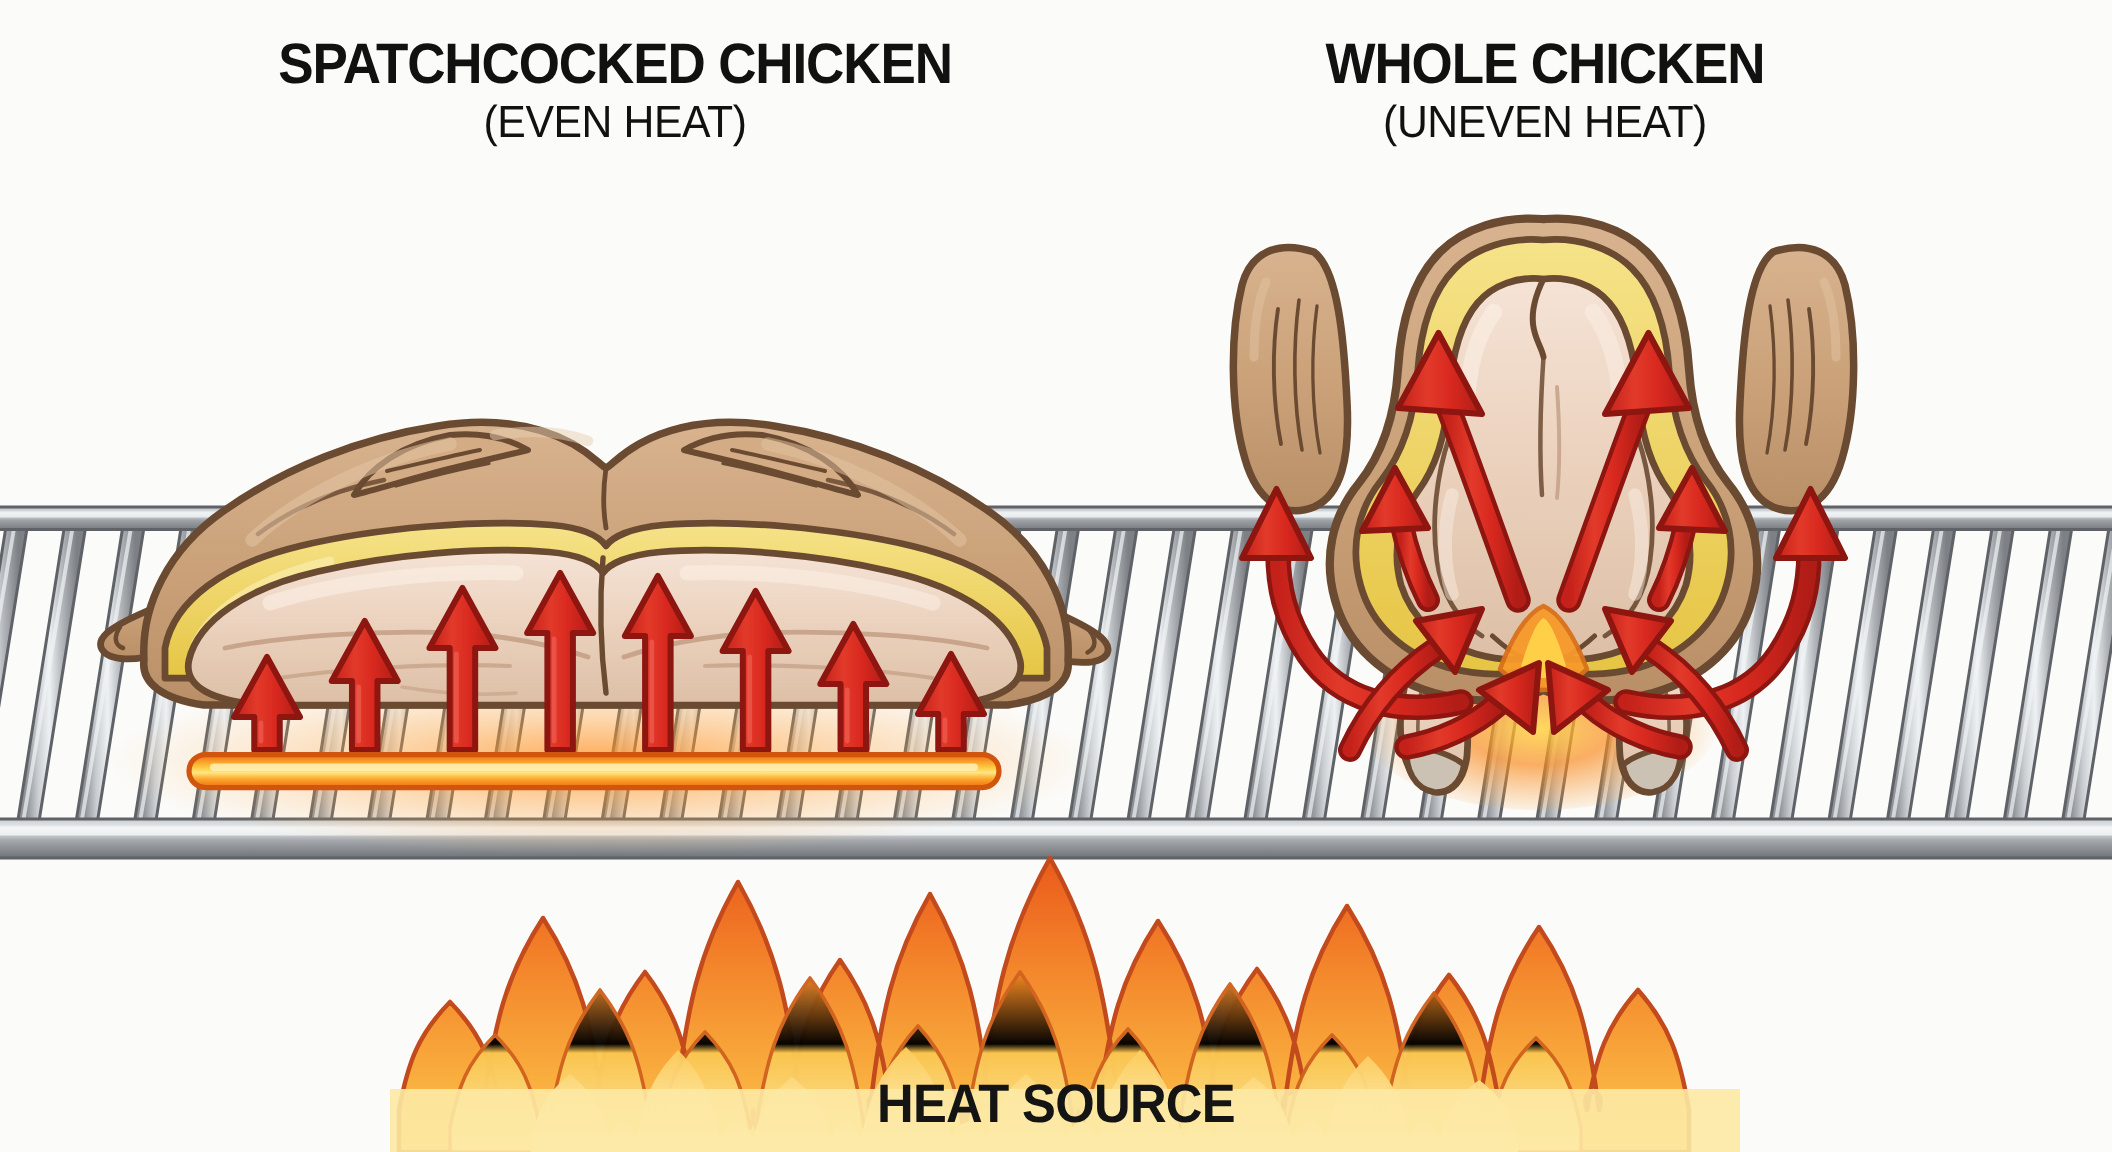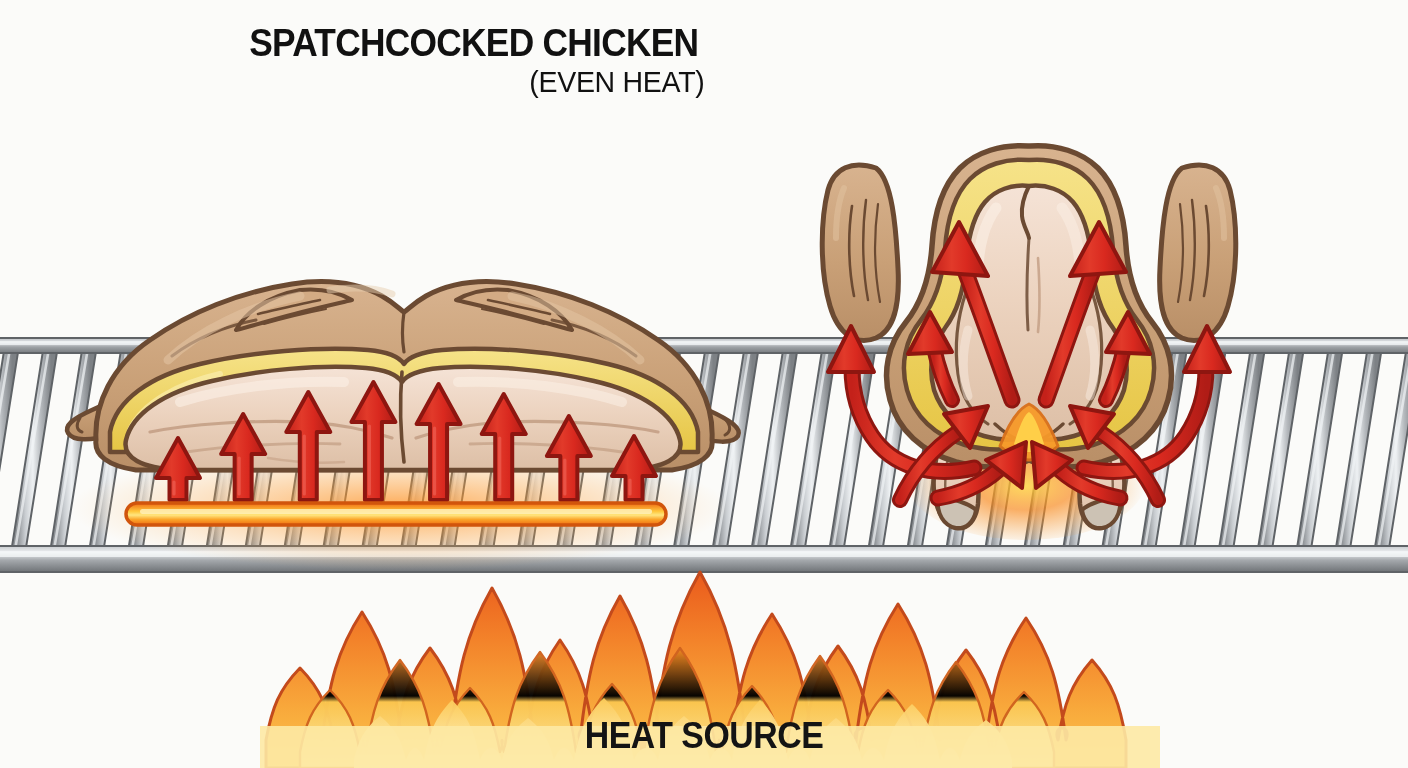--- a/index.html
+++ b/index.html
@@ -20,21 +20,21 @@
   }
   #stage > svg {
     position: absolute;
     top: 0;
     left: 0;
   }
 
   
   .title-block {
     position: absolute;
-    text-align: right;
+    text-align: center;
     color: #111111;
     user-select: none;
   }
   .title-main {
     font-family: "Liberation Sans", sans-serif;
     font-weight: bold;
     font-size: 38px;
     letter-spacing: -0.8px;
     line-height: 1.0;
     transform: scaleX(0.93);
@@ -679,16 +679,20 @@
         <rect x="260" y="726" width="900" height="42" fill="#fde9a4" opacity="0.9"></rect>
       </g>
 
   </svg>
 
   <div class="title-block" id="title-left">
     <div class="title-main">SPATCHCOCKED CHICKEN</div>
     <div class="title-sub">(EVEN HEAT)</div>
   </div>
 
+  <div class="title-block" id="title-right">
+    <div class="title-main">WHOLE CHICKEN</div>
+    <div class="title-sub">(UNEVEN HEAT)</div>
+  </div>
 
   <div id="heat-label">HEAT SOURCE</div>
 
 </div>
 
 </body></html>

